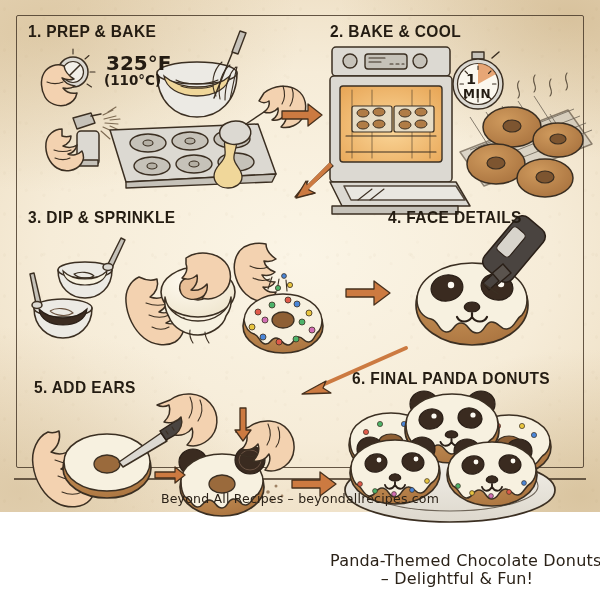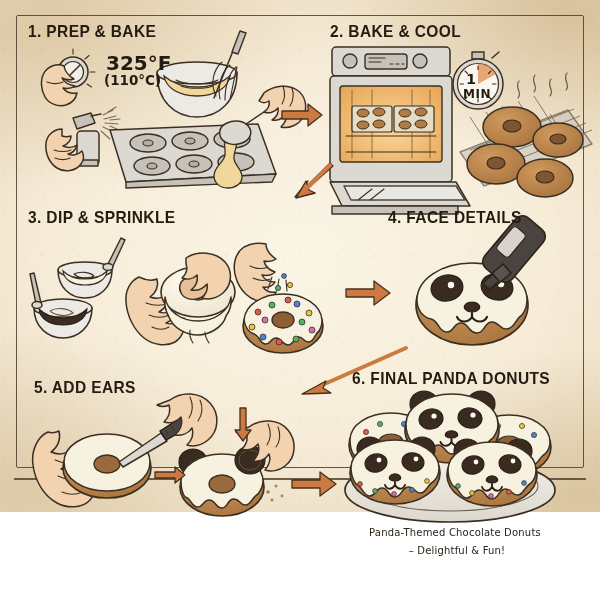--- a/index.html
+++ b/index.html
@@ -25,21 +25,21 @@
 
   #frame{position:absolute;left:16px;top:15px;right:16px;bottom:44px;
     border:1.6px solid #4a3b2a;border-radius:2px;opacity:.85;}
   #footline{position:absolute;left:14px;right:14px;bottom:32px;height:1.6px;background:#4a3b2a;opacity:.8;}
 
   .ttl{position:absolute;font-family:"Liberation Sans",sans-serif;font-weight:700;
     font-size:16.5px;letter-spacing:.4px;color:#241c12;white-space:nowrap;
     transform:scaleX(.94);transform-origin:left center;}
 
   .cap{position:absolute;text-align:center;color:#2b2218;white-space:nowrap;
-    font-family:"DejaVu Sans",sans-serif;font-size:10px;letter-spacing:.2px;}
+    font-family:"DejaVu Sans",sans-serif;font-size:16px;letter-spacing:.2px;margin-top:24px;}
   #footer-text{position:absolute;left:0;right:0;bottom:6px;text-align:center;
     color:#2b2218;font-family:"DejaVu Sans",sans-serif;font-size:12.5px;letter-spacing:.2px;}
 
   .lbl{position:absolute;color:#231b12;font-family:"DejaVu Sans",sans-serif;font-weight:600;white-space:nowrap;}
 
   svg{position:absolute;left:0;top:0;width:600px;height:600px;overflow:visible;}
   .ink{fill:none;stroke:#3b2f22;stroke-width:1.5;stroke-linecap:round;stroke-linejoin:round;}
   .ink-t{fill:none;stroke:#3b2f22;stroke-width:1.1;stroke-linecap:round;stroke-linejoin:round;}
   .skin{fill:#f3d2b0;stroke:#3b2f22;stroke-width:1.5;stroke-linejoin:round;}
   .skin2{fill:#e9bf97;stroke:#3b2f22;stroke-width:1.4;stroke-linejoin:round;}
@@ -466,13 +466,14 @@
 
   <div class="lbl" style="left:106px;top:51px;font-size:20px;text-align:center;">325°F</div>
   <div class="lbl" style="left:104px;top:72px;font-size:13.5px;">(110°C)</div>
 
   <div class="lbl" style="left:466px;top:71px;font-size:14.5px;font-weight:700;letter-spacing:.5px;">1</div>
   <div class="lbl" style="left:463px;top:87px;font-size:12px;font-weight:700;letter-spacing:.6px;">MIN</div>
 
   <div class="cap" style="left:330px;right:20px;top:527px;">Panda-Themed Chocolate Donuts</div>
   <div class="cap" style="left:330px;right:16px;top:545px;">– Delightful &amp; Fun!</div>
 
+  <div id="footer-text">Beyond All Recipes – beyondallrecipes.com</div>
 </div>
 
 </body></html>

